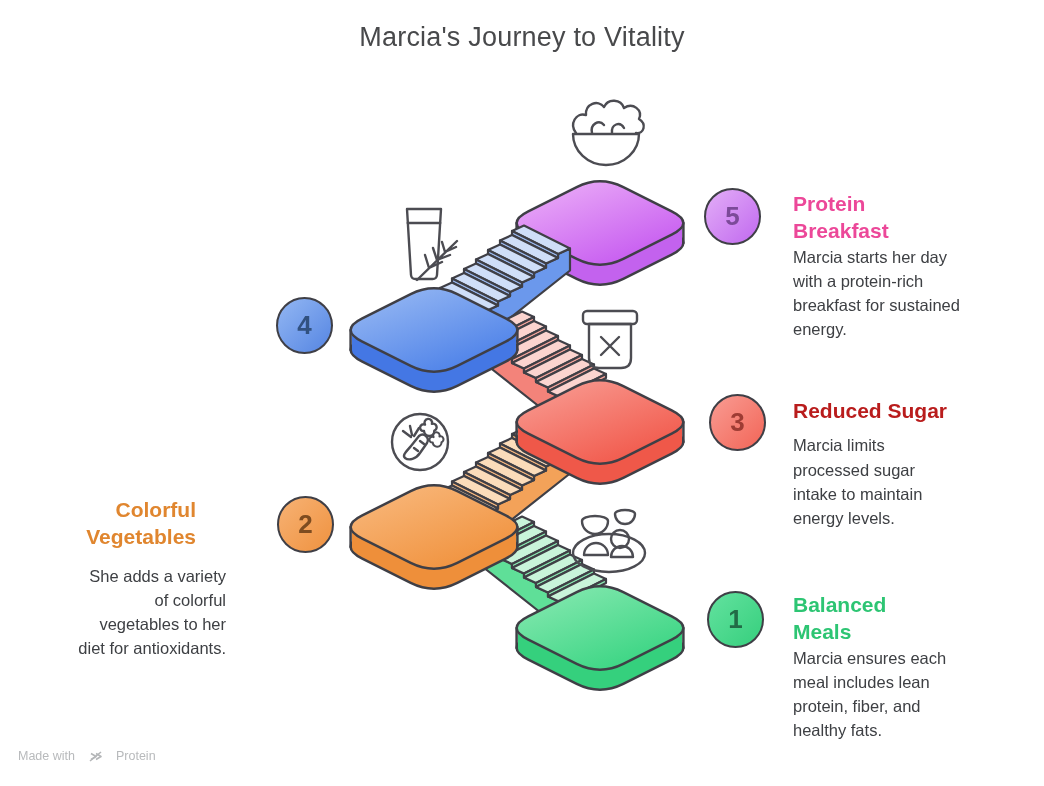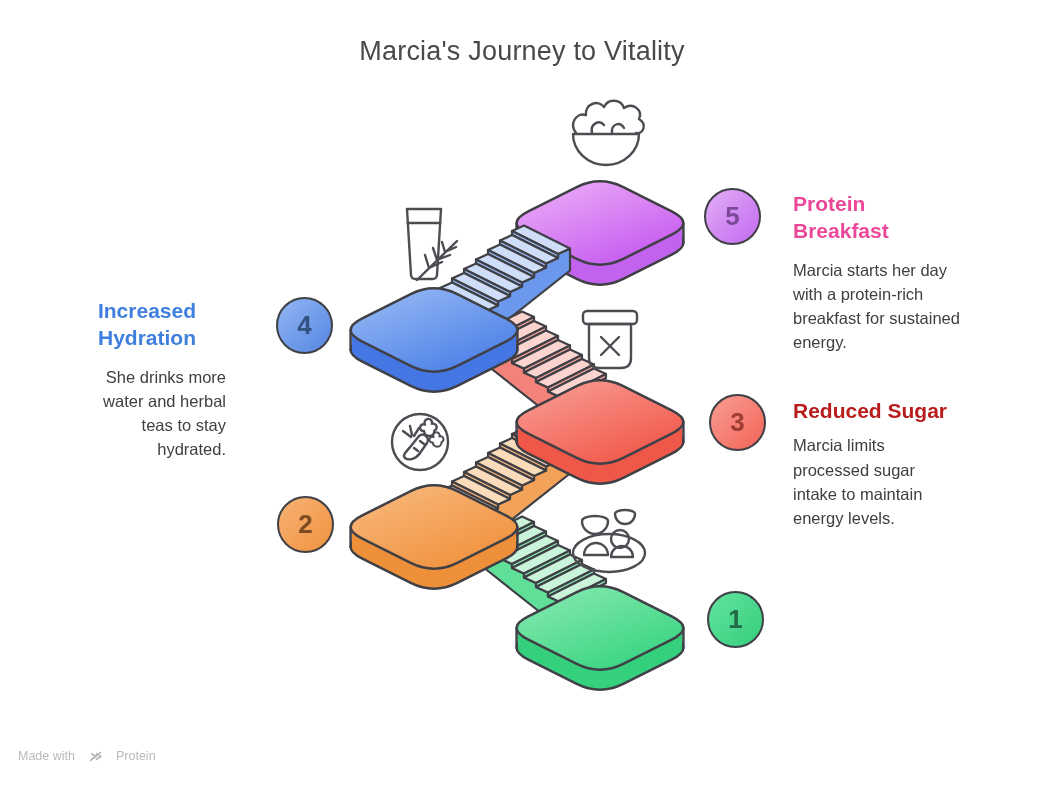--- a/index.html
+++ b/index.html
@@ -1,18 +1,18 @@
 <!DOCTYPE html>
 <html><head>
 <meta charset="utf-8">
 <style>
   html,body{margin:0;padding:0;background:#fff;}
   .canvas{position:relative;width:1044px;height:786px;background:#ffffff;overflow:hidden;
           font-family:"Liberation Sans", sans-serif;color:#3e4044;}
-  .page-title{position:absolute;top:36px;left:0;right:0;text-align:center;
+  .page-title{position:absolute;top:22px;left:0;right:0;text-align:center;
               font-size:27px;font-weight:500;color:#48494b;letter-spacing:.2px;}
   #diagram{position:absolute;left:0;top:0;width:1044px;height:786px;}
   .ln{stroke:#3f3f46;stroke-width:2.5;stroke-linejoin:round;}
   .ln2{stroke:#3f3f46;stroke-width:2.5;stroke-linecap:round;}
   .sln{stroke:#3f3f46;stroke-width:2.2;stroke-linejoin:round;}
   .ic{stroke:#4c4c52;stroke-width:2.4;stroke-linecap:round;stroke-linejoin:round;fill:none;}
 
   .badge{position:absolute;width:57px;height:57px;border-radius:50%;
          border:2.5px solid #3f3f46;box-sizing:border-box;
          display:flex;align-items:center;justify-content:center;
@@ -22,21 +22,21 @@
   .badge.b3{background:linear-gradient(135deg,#f99c93 0%,#f26557 100%);color:#9e3c34;left:709px;top:394px;}
   .badge.b2{background:linear-gradient(135deg,#f7b274 0%,#ef923f 100%);color:#7d4c20;left:277px;top:496px;}
   .badge.b1{background:linear-gradient(135deg,#63e29f 0%,#36cf7d 100%);color:#226b46;left:707px;top:591px;}
 
   .step-title{font-size:21px;font-weight:700;line-height:1.3;}
   .step-body{font-size:16.5px;line-height:1.47;color:#3e4044;}
   .t-purple{color:#ec4899;} .t-blue{color:#3f7fdd;} .t-red{color:#b91c1c;}
   .t-orange{color:#e0862f;} .t-green{color:#2dc573;}
 
   .rblock{position:absolute;left:793px;width:210px;text-align:left;}
-  .rblock .step-body{margin-top:13px;width:182px;}
+  .rblock .step-body{width:182px;}
   #block5{top:190px;} #block5 .step-title{width:130px;}
   #block3{top:397px;} #block3 .step-body{width:152px;margin-top:9px;}
   #block1{top:591px;} #block1 .step-title{width:120px;}
 
   .lblock{position:absolute;left:30px;width:196px;text-align:right;}
   .lblock .step-title{padding-right:30px;}
   .lblock .step-body{margin-top:13px;padding-left:46px;}
   #block4{top:297px;} #block2{top:496px;}
 
   .footer{position:absolute;left:18px;top:749px;display:flex;align-items:center;gap:13px;
@@ -243,26 +243,28 @@
     </div>
 
   <div class="rblock" id="block5">
     <div class="step-title t-purple">Protein Breakfast</div>
     <div class="step-body">Marcia starts her day with a protein-rich breakfast for sustained energy.</div>
   </div>
   <div class="rblock" id="block3">
     <div class="step-title t-red">Reduced Sugar</div>
     <div class="step-body">Marcia limits processed sugar intake to maintain energy levels.</div>
   </div>
-
-  <div class="lblock" id="block4">
-    <div class="step-title t-blue">Increased Hydration</div>
-    <div class="step-body">She drinks more water and herbal teas to stay hydrated.</div>
-  </div>
+  <div class="rblock" id="block1">
+    <div class="step-title t-green">Balanced Meals</div>
+    <div class="step-body">Marcia ensures each meal includes lean protein, fiber, and healthy fats.</div>
+  </div>
+
   <div class="lblock" id="block2">
+    <div class="step-title t-orange">Colorful Vegetables</div>
+    <div class="step-body">She adds a variety of colorful vegetables to her diet for antioxidants.</div>
   </div>
 
   <div class="footer">
     <span>Made with</span>
     <svg width="15" height="13" viewBox="0 0 15 13">
       <path d="M2,11 L13,2" stroke="#b4b6b8" stroke-width="1.5" fill="none"></path>
       <path d="M3,3.5 L8,6.5 L3,9.5" stroke="#b4b6b8" stroke-width="1.6" fill="none" stroke-linejoin="round"></path>
       <path d="M8,3.5 L13,6.5 L8,9.5" stroke="#b4b6b8" stroke-width="1.6" fill="none" stroke-linejoin="round"></path>
     </svg>
     <span>Protein</span>

